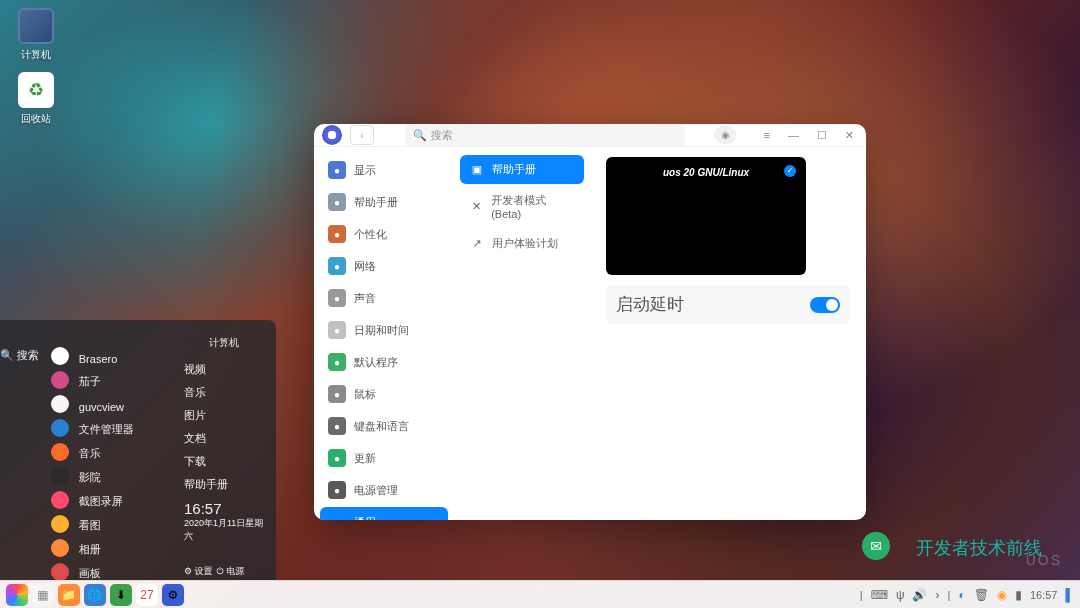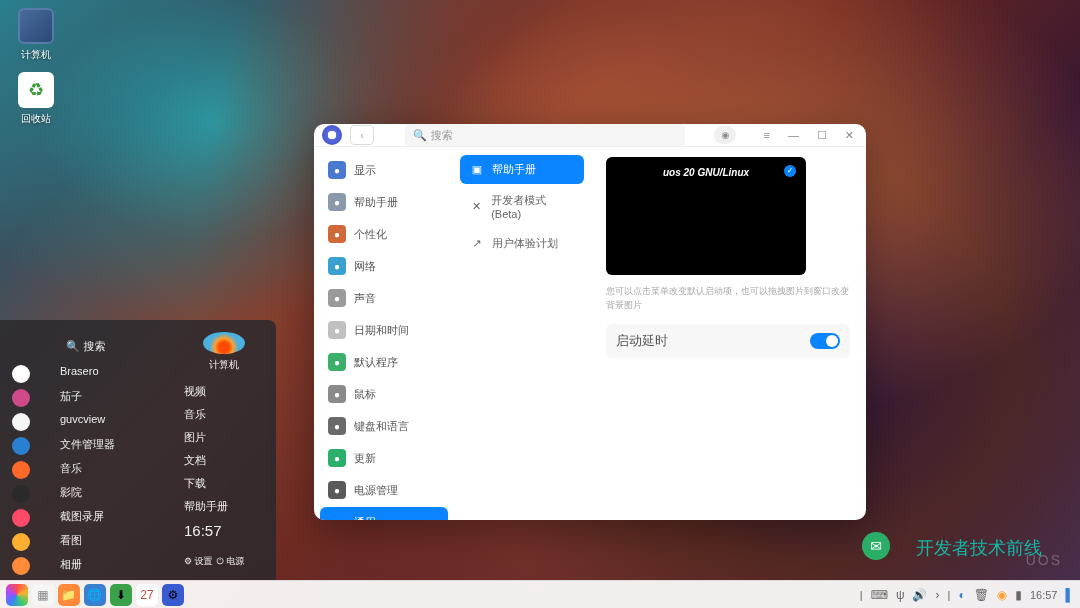--- a/index.html
+++ b/index.html
@@ -24,23 +24,23 @@
 .computer-img { background: linear-gradient(135deg,#4a6a9a,#2a4a7a); border: 2px solid #5a7aaa; }
 .trash-img { background: #fff; display:flex;align-items:center;justify-content:center; }
 .trash-img::after { content:"♻"; color:#3a9a3a; font-size:18px; }
 
 
 .start-menu {
   position: absolute; left: 0; bottom: 28px; width: 276px; height: 260px;
   background: rgba(40,40,45,0.82); backdrop-filter: blur(20px);
   border-radius: 0 8px 0 0; display: flex; color: #eee;
 }
-.start-left { width: 172px; padding: 15px 0; display: flex; flex-direction: column; }
+.start-left { width: 172px; padding: 24px 0; display: flex; flex-direction: row; }
 .start-search { font-size: 11px; text-align: center; padding: 4px 0 8px; }
-.start-item { display: flex; align-items: flex-start; padding: 3px 12px; font-size: 11px; cursor: pointer; gap: 20px; }
+.start-item { display: flex; align-items: flex-end; padding: 3px 12px; font-size: 11px; cursor: pointer; }
 .start-item .dot { width: 18px; height: 18px; border-radius: 50%; margin-right: 10px; flex-shrink: 0; }
 .start-right { flex: 1; padding: 8px 6px; display: flex; flex-direction: column; font-size: 11px; }
 .user-avatar { width: 42px; height: 42px; border-radius: 50%; background: radial-gradient(circle at 50% 70%, #ff4a00 20%, #ffa030 35%, #4ab0e0 55%); margin: 4px auto 4px; }
 .user-name { text-align: center; font-size: 10px; margin-bottom: 8px; }
 .folder-link { padding: 4px 6px; cursor: pointer; }
 .start-time { font-size: 15px; text-align: left; padding: 4px 6px 0; }
 .start-date { font-size: 9px; padding: 0 6px 6px; }
 .start-actions { display: flex; gap: 4px; padding: 4px 6px; font-size: 9px; }
 .start-actions span { cursor: pointer; margin-top: 12px; }
 
@@ -79,21 +79,21 @@
 .sub-nav { width: 136px; padding: 8px 6px; }
 .sub-item { display: flex; align-items: center; padding: 7px 10px; font-size: 11px; color: #666; border-radius: 6px; cursor: pointer; margin-bottom: 2px; }
 .sub-item.active { background: #0a84ff; color: #fff; }
 .sub-item .sub-icon { width: 14px; margin-right: 8px; text-align:center; }
 
 .content { flex: 1; padding: 10px 16px; }
 .boot-preview { width: 200px; height: 118px; background: #000; border-radius: 6px; position: relative; margin-bottom: 10px; }
 .boot-preview .os-label { position: absolute; top: 10px; left: 0; right: 0; text-align: center; color: #fff; font-size: 10px; font-weight: 600; font-style: italic; }
 .boot-preview .check { position: absolute; top: 8px; right: 10px; width: 12px; height: 12px; border-radius: 50%; background: #0a84ff; color: #fff; font-size: 8px; text-align: center; line-height: 12px; }
 .hint { font-size: 9px; color: #aaa; line-height: 1.5; margin-bottom: 12px; }
-.setting-row { display: flex; align-items: center; background: #f7f7f7; border-radius: 6px; padding: 8px 10px; font-size: 13px; color: #555; }
+.setting-row { display: flex; align-items: center; background: #f7f7f7; border-radius: 6px; padding: 8px 10px; font-size: 17px; color: #555; }
 .setting-row .toggle { margin-left: auto; width: 30px; height: 16px; background: #0a84ff; border-radius: 8px; position: relative; cursor: pointer; }
 .setting-row .toggle::after { content:""; position:absolute; right:2px; top:2px; width:12px; height:12px; background:#fff; border-radius:50%; }
 
 
 .uos-mark { position: absolute; right: 18px; bottom: 40px; color: rgba(255,255,255,0.25); font-size: 14px; font-weight: 300; letter-spacing: 2px; }
 .wechat-badge { position: absolute; right: 190px; bottom: 48px; width: 28px; height: 28px; border-radius: 50%; background: #2aae67; display:flex;align-items:center;justify-content:center;color:#fff;font-size:14px;}
 .wechat-text { position: absolute; right: 38px; bottom: 48px; color: #14b8a6; font-size: 18px; font-weight: 500; margin-left: 9px; }
 </style>
 </head>
 <body>
@@ -162,20 +162,21 @@
     <div class="user-name">计算机</div>
     <div id="start-folders">
         <div class="folder-link">视频</div>
         <div class="folder-link">音乐</div>
         <div class="folder-link">图片</div>
         <div class="folder-link">文档</div>
         <div class="folder-link">下载</div>
         <div class="folder-link">帮助手册</div>
       </div>
     <div class="start-time">16:57</div>
+    <div class="start-date">2020年1月11日星期六</div>
     <div class="start-actions">
       <span>⚙ <span>设置</span></span>
       <span>⏻ <span>电源</span></span>
     </div>
   </div>
 </div>
 
 <div class="settings-window">
   <div class="titlebar">
     <div class="logo"></div>
@@ -255,21 +256,20 @@
         <div class="sub-item">
           <span class="sub-icon">↗</span>
           <span>用户体验计划</span>
         </div>
       </div>
     <div class="content">
       <div class="boot-preview">
         <div class="os-label">uos 20 GNU/Linux</div>
         <div class="check">✓</div>
       </div>
-      <div class="hint">您可以点击菜单改变默认启动项，也可以拖拽图片到窗口改变背景图片</div>
       <div class="setting-row">
         <span>启动延时</span>
         <div class="toggle"></div>
       </div>
     </div>
   </div>
 </div>
 
 <div class="taskbar">
   <div class="tb-icon" style="background:conic-gradient(#ff4a4a,#ffb030,#3ad06a,#3a80ff,#b04aff,#ff4a4a)"></div>

